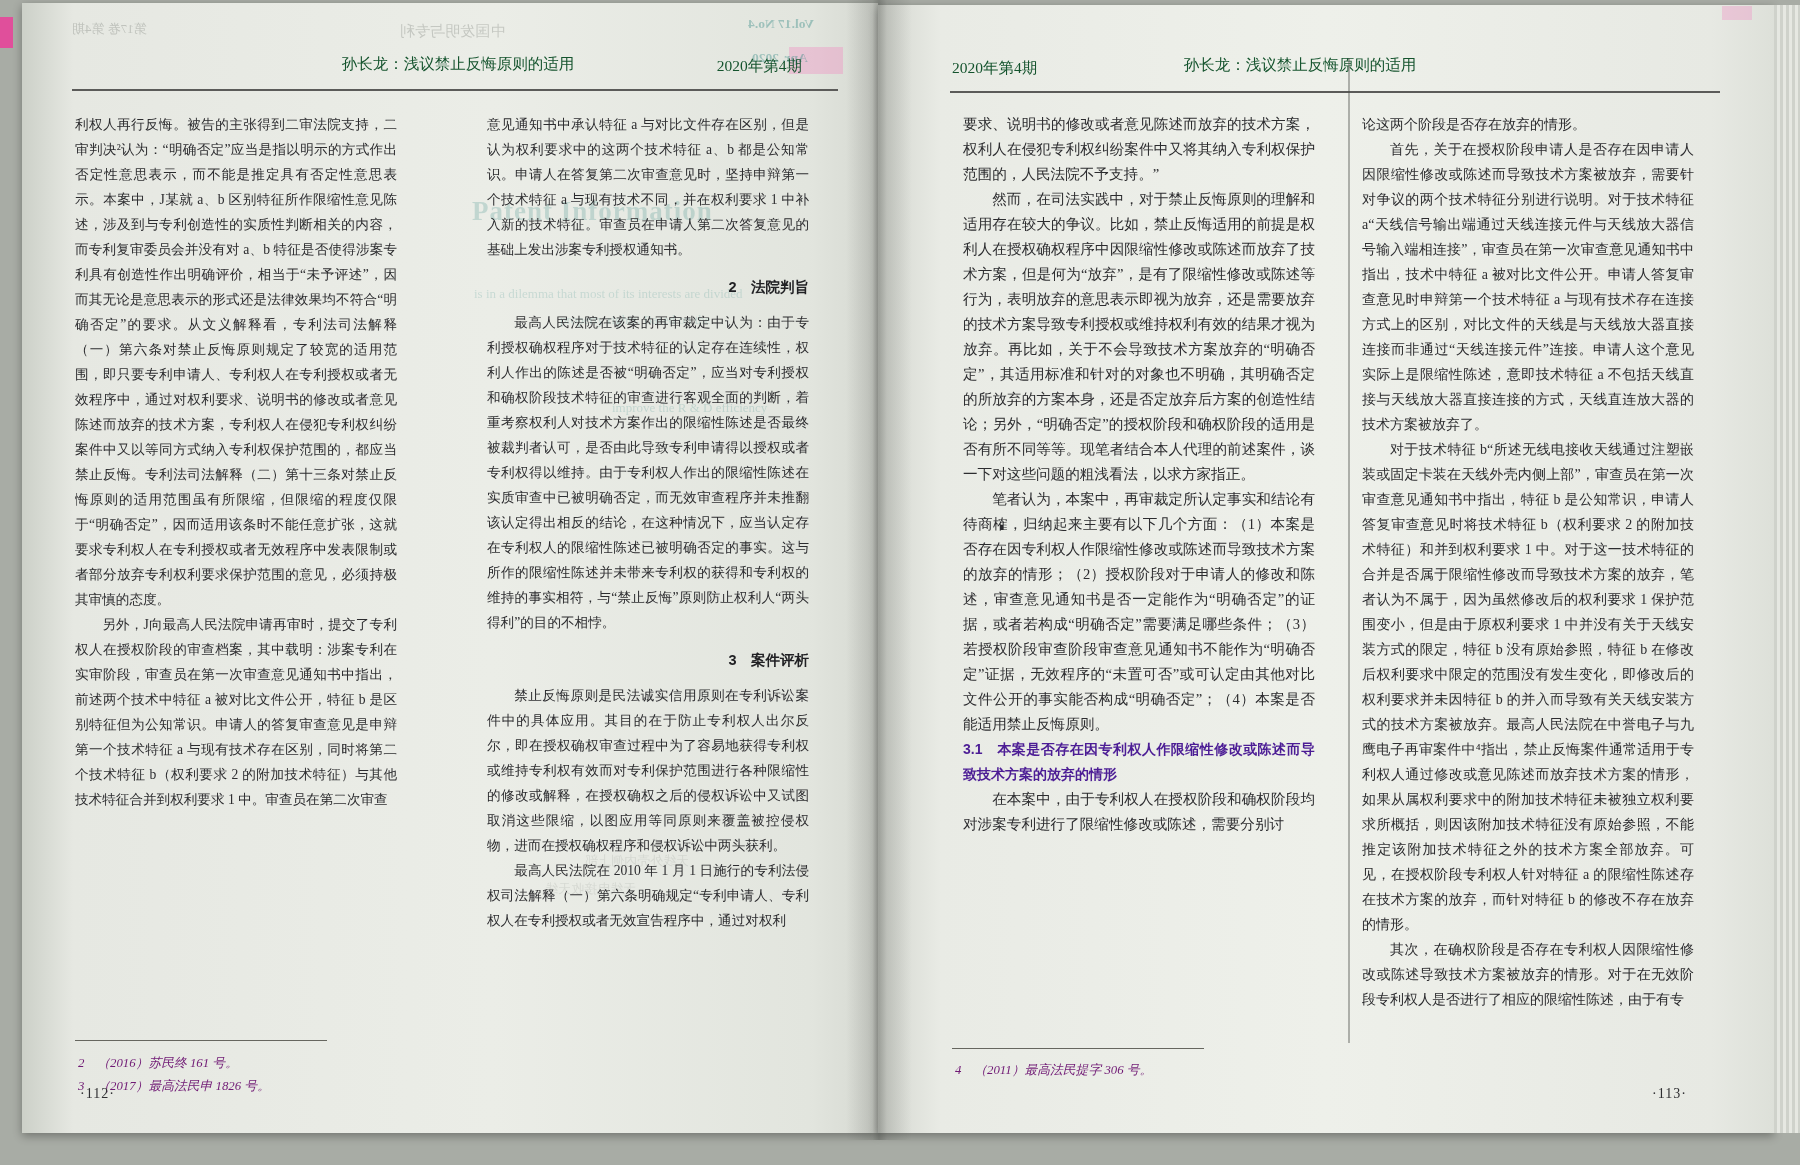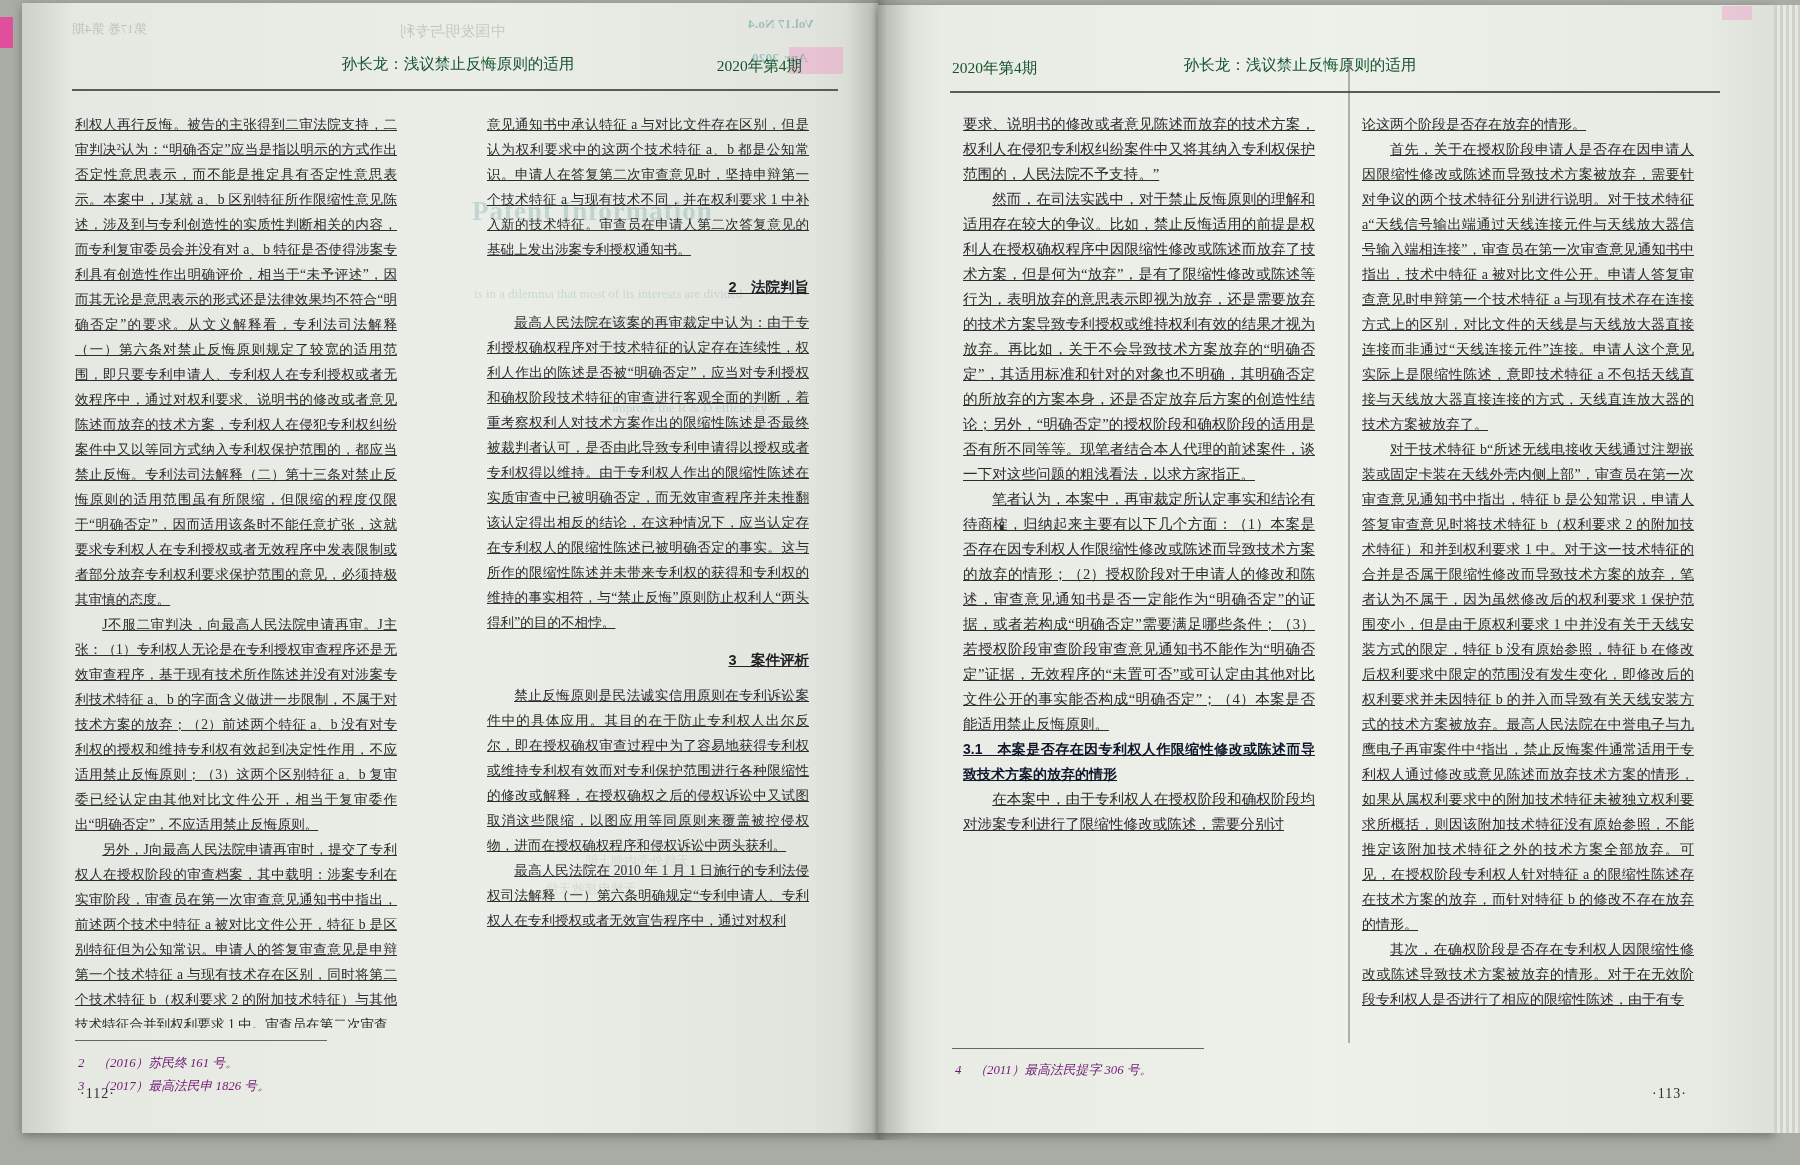--- a/index.html
+++ b/index.html
@@ -18,29 +18,29 @@
          background:repeating-linear-gradient(90deg,#cfd2cb 0 3px,#e6e8e2 3px 6px);}
   .hdr{position:absolute;font-size:15.5px;color:#14532d;white-space:nowrap;}
   #hdrTitleL{left:458px;top:54px;transform:translateX(-50%);}
   #hdrIssueL{left:802px;top:56px;transform:translateX(-100%);}
   #hdrTitleR{left:1300px;top:55px;transform:translateX(-50%);}
   #hdrIssueR{left:952px;top:58px;}
   .rule{position:absolute;height:2px;background:#5b5b59;}
   #ruleL{left:72px;top:89px;width:766px;}
   #ruleR{left:950px;top:91px;width:770px;}
   .col{position:absolute;top:112px;height:916px;overflow:hidden;text-align:justify;}
-  .col p{margin:0;text-decoration:underline;}
+  .col p{margin:0;}
   .indent{text-indent:2em;}
   #colL1{left:75px;width:322px;font-size:13.6px;line-height:25px;}
   #colL2{left:487px;width:322px;font-size:13.6px;line-height:25px;}
   #colR1{left:963px;width:352px;font-size:14.6px;line-height:25px;}
   #colR2{left:1362px;width:332px;font-size:14px;line-height:25px;}
   .h2head{font-family:"Liberation Sans","DejaVu Sans",sans-serif;font-weight:700;font-size:14.5px;
           margin:13px 0 10px !important;color:#212124;text-align:right;}
-  .h3head{font-family:"Liberation Sans","DejaVu Sans",sans-serif;font-weight:700;font-size:14px;color:#0f172a;}
+  .h3head{font-family:"Liberation Sans","DejaVu Sans",sans-serif;font-weight:700;font-size:14px;color:#4c1d95;}
   .fnrule{position:absolute;height:1px;background:#66665f;}
   #fnruleL{left:75px;top:1040px;width:252px;}
   #fnruleR{left:952px;top:1048px;width:252px;}
   .fn{position:absolute;font-style:italic;font-size:12.8px;color:#701a75;line-height:23px;}
   #fnL{left:78px;top:1052px;}
   #fnR{left:955px;top:1059px;}
   .pgnum{position:absolute;font-size:14px;letter-spacing:1px;color:#2f2f32;}
   #pgL{left:80px;top:1086px;}
   #pgR{left:1652px;top:1086px;}
   #crease{position:absolute;left:1348px;top:58px;width:2px;height:985px;background:rgba(75,78,72,.4);}
@@ -89,21 +89,20 @@
   <div class="hdr" id="hdrTitleL">孙长龙：浅议禁止反悔原则的适用</div>
   <div class="hdr" id="hdrIssueL">2020年第4期</div>
   <div class="rule" id="ruleL"></div>
 
   <div class="hdr" id="hdrIssueR">2020年第4期</div>
   <div class="hdr" id="hdrTitleR">孙长龙：浅议禁止反悔原则的适用</div>
   <div class="rule" id="ruleR"></div>
 
   <div class="col" id="colL1">
     <p>利权人再行反悔。被告的主张得到二审法院支持，二审判决²认为：“明确否定”应当是指以明示的方式作出否定性意思表示，而不能是推定具有否定性意思表示。本案中，J某就 a、b 区别特征所作限缩性意见陈述，涉及到与专利创造性的实质性判断相关的内容，而专利复审委员会并没有对 a、b 特征是否使得涉案专利具有创造性作出明确评价，相当于“未予评述”，因而其无论是意思表示的形式还是法律效果均不符合“明确否定”的要求。从文义解释看，专利法司法解释（一）第六条对禁止反悔原则规定了较宽的适用范围，即只要专利申请人、专利权人在专利授权或者无效程序中，通过对权利要求、说明书的修改或者意见陈述而放弃的技术方案，专利权人在侵犯专利权纠纷案件中又以等同方式纳入专利权保护范围的，都应当禁止反悔。专利法司法解释（二）第十三条对禁止反悔原则的适用范围虽有所限缩，但限缩的程度仅限于“明确否定”，因而适用该条时不能任意扩张，这就要求专利权人在专利授权或者无效程序中发表限制或者部分放弃专利权利要求保护范围的意见，必须持极其审慎的态度。</p>
-    <p class="indent">J不服二审判决，向最高人民法院申请再审。J主张：（1）专利权人无论是在专利授权审查程序还是无效审查程序，基于现有技术所作陈述并没有对涉案专利技术特征 a、b 的字面含义做进一步限制，不属于对技术方案的放弃；（2）前述两个特征 a、b 没有对专利权的授权和维持专利权有效起到决定性作用，不应适用禁止反悔原则；（3）这两个区别特征 a、b 复审委已经认定由其他对比文件公开，相当于复审委作出“明确否定”，不应适用禁止反悔原则。</p>
     <p class="indent">另外，J向最高人民法院申请再审时，提交了专利权人在授权阶段的审查档案，其中载明：涉案专利在实审阶段，审查员在第一次审查意见通知书中指出，前述两个技术中特征 a 被对比文件公开，特征 b 是区别特征但为公知常识。申请人的答复审查意见是申辩第一个技术特征 a 与现有技术存在区别，同时将第二个技术特征 b（权利要求 2 的附加技术特征）与其他技术特征合并到权利要求 1 中。审查员在第二次审查</p>
   </div>
 
   <div class="col" id="colL2">
     <p>意见通知书中承认特征 a 与对比文件存在区别，但是认为权利要求中的这两个技术特征 a、b 都是公知常识。申请人在答复第二次审查意见时，坚持申辩第一个技术特征 a 与现有技术不同，并在权利要求 1 中补入新的技术特征。审查员在申请人第二次答复意见的基础上发出涉案专利授权通知书。</p>
     <p class="h2head">2　法院判旨</p>
     <p class="indent">最高人民法院在该案的再审裁定中认为：由于专利授权确权程序对于技术特征的认定存在连续性，权利人作出的陈述是否被“明确否定”，应当对专利授权和确权阶段技术特征的审查进行客观全面的判断，着重考察权利人对技术方案作出的限缩性陈述是否最终被裁判者认可，是否由此导致专利申请得以授权或者专利权得以维持。由于专利权人作出的限缩性陈述在实质审查中已被明确否定，而无效审查程序并未推翻该认定得出相反的结论，在这种情况下，应当认定存在专利权人的限缩性陈述已被明确否定的事实。这与所作的限缩性陈述并未带来专利权的获得和专利权的维持的事实相符，与“禁止反悔”原则防止权利人“两头得利”的目的不相悖。</p>
     <p class="h2head">3　案件评析</p>
     <p class="indent">禁止反悔原则是民法诚实信用原则在专利诉讼案件中的具体应用。其目的在于防止专利权人出尔反尔，即在授权确权审查过程中为了容易地获得专利权或维持专利权有效而对专利保护范围进行各种限缩性的修改或解释，在授权确权之后的侵权诉讼中又试图取消这些限缩，以图应用等同原则来覆盖被控侵权物，进而在授权确权程序和侵权诉讼中两头获利。</p>
     <p class="indent">最高人民法院在 2010 年 1 月 1 日施行的专利法侵权司法解释（一）第六条明确规定“专利申请人、专利权人在专利授权或者无效宣告程序中，通过对权利</p>

